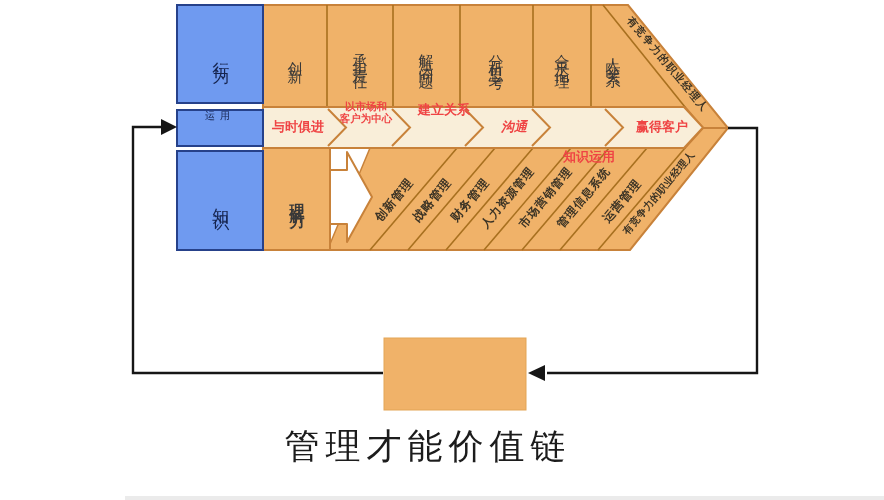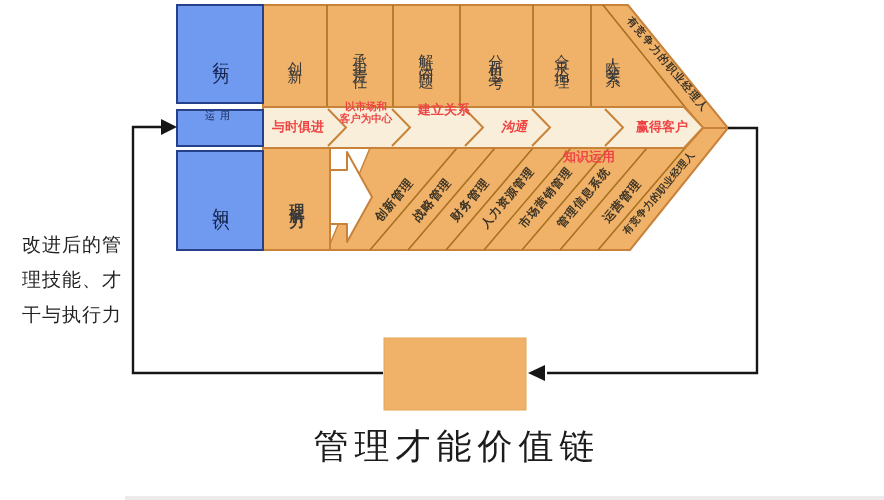--- a/index.html
+++ b/index.html
@@ -107,20 +107,17 @@
   <div class="lbl v" style="left:297px;top:199px;font-size:15px;font-weight:700;letter-spacing:5px;color:#383838;">理解力</div>
 
   <div class="lbl stripe rotup" style="left:394px;top:200px;">创新管理</div>
   <div class="lbl stripe rotup" style="left:432px;top:200px;">战略管理</div>
   <div class="lbl stripe rotup" style="left:470px;top:200px;">财务管理</div>
   <div class="lbl stripe rotup" style="left:508px;top:198px;font-size:11.5px;">人力资源管理</div>
   <div class="lbl stripe rotup" style="left:546px;top:198px;font-size:11.5px;">市场营销管理</div>
   <div class="lbl stripe rotup" style="left:584px;top:198px;font-size:11.5px;">管理信息系统</div>
   <div class="lbl stripe rotup" style="left:622px;top:201px;">运营管理</div>
 
-  <div class="note" style="left:22px;top:227px;">改进后的管
-理技能、才
-干与执行力</div>
 
 
-  <div class="lbl" id="title" style="left:457px;top:446px;">管理才能价值链</div>
+  <div class="lbl" id="title" style="left:428px;top:446px;">管理才能价值链</div>
 
 </div>
 
 </body></html>

